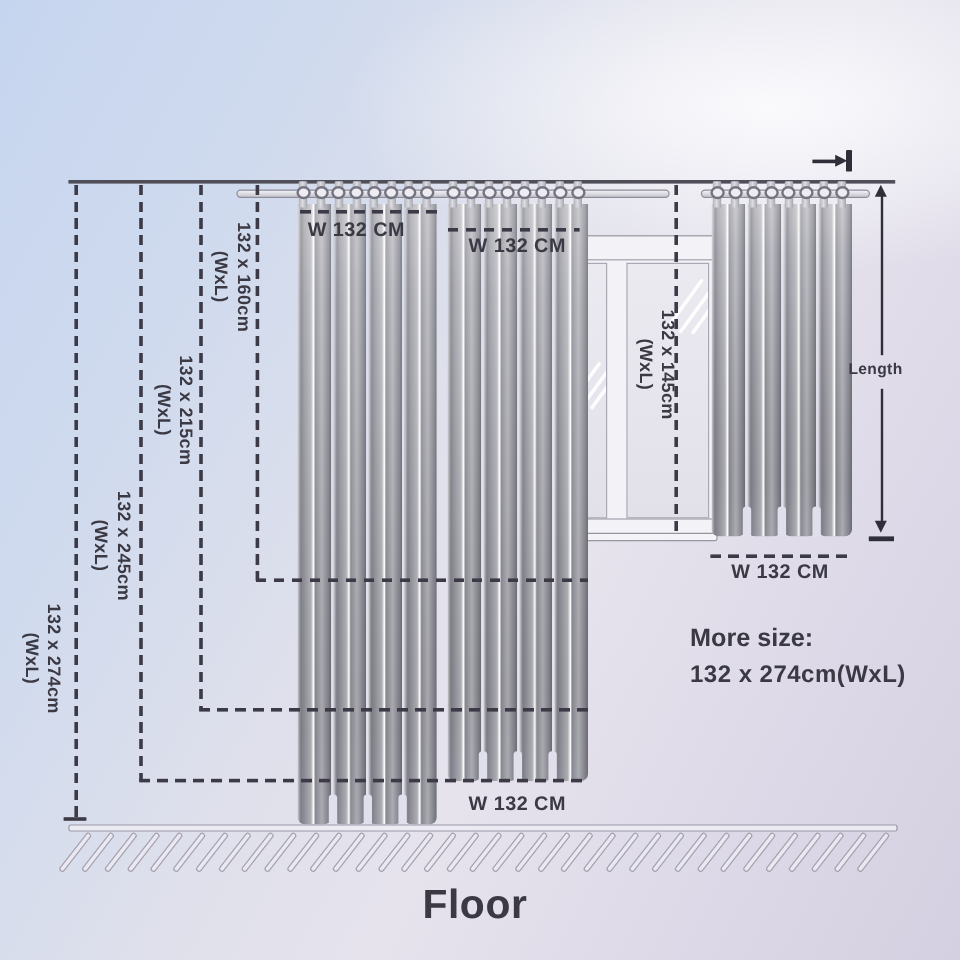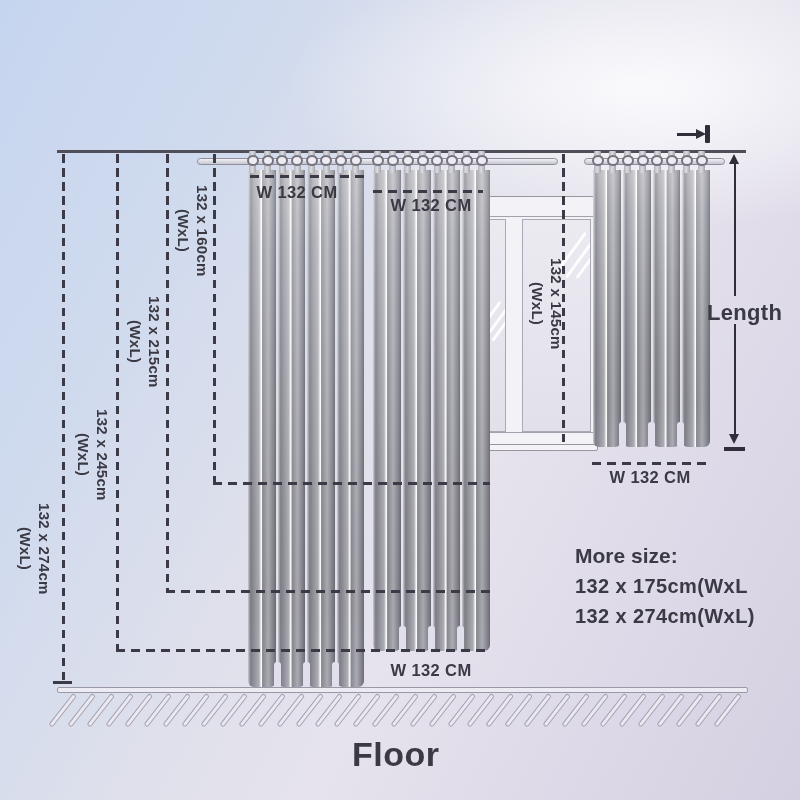--- a/index.html
+++ b/index.html
@@ -50,21 +50,21 @@
        border:2.5px solid #75737f;background:#edecf2}
   .slit{position:absolute;bottom:-1px;width:7px;height:26px;border-radius:3px;background:#e2dfec}
   .hatch{position:absolute;width:40px;height:5px;border:1px solid #a4a1b0;border-radius:3px;
        background:#eae8f0;transform-origin:100% 50%;transform:rotate(-52deg)}
   .glass{position:absolute;top:22px;height:213px;overflow:hidden;
        border:1px solid #aaa8b4;background:linear-gradient(180deg,#ebeaf1,#e2e1ea)}
   .shine{position:absolute;width:3px;border-radius:2px;background:rgba(255,255,255,.9);transform:rotate(36deg)}
   .arrow-up{width:0;height:0;border-left:5.5px solid transparent;border-right:5.5px solid transparent;border-bottom:10px solid var(--ink)}
   .arrow-down{width:0;height:0;border-left:5.5px solid transparent;border-right:5.5px solid transparent;border-top:10px solid var(--ink)}
   .arrow-right{width:0;height:0;border-top:5.5px solid transparent;border-bottom:5.5px solid transparent;border-left:10px solid var(--ink)}
-  .length-label{font-size:22px;font-weight:700;color:var(--txt);letter-spacing:.3px}
+  .length-label{font-size:13px;font-weight:700;color:var(--txt);letter-spacing:.3px}
   .more-title{font-size:21px;font-weight:700;color:var(--txt)}
   .more-line{font-size:20px;font-weight:600;color:var(--txt);letter-spacing:.4px;margin-top:7px}
   .floor-label{font-size:34px;font-weight:700;color:var(--txt);letter-spacing:.5px}
 </style>
 </head>
 <body>
 
 <div class="abs" style="left:481px;top:196px;width:114px;height:250px;background:#f3f2f6;border:1.5px solid var(--frame)">
   <div class="abs" style="left:0;top:0;width:100%;height:20px;border-bottom:1.5px solid #a3a1ad"></div>
   <div class="glass" style="left:2px;width:22px">
@@ -255,17 +255,16 @@
     <div class="hatch" style="left: 586px; top: 0px;"></div>
     <div class="hatch" style="left: 605px; top: 0px;"></div>
     <div class="hatch" style="left: 624px; top: 0px;"></div>
     <div class="hatch" style="left: 643px; top: 0px;"></div>
     <div class="hatch" style="left: 662px; top: 0px;"></div>
     <div class="hatch" style="left: 681px; top: 0px;"></div>
     <div class="hatch" style="left: 700px; top: 0px;"></div>
   </div>
 <div class="abs floor-label" style="left:352px;top:735px">Floor</div>
 
-<div class="abs" style="left:575px;top:544px;width:220px">
+<div class="abs" style="left:575px;top:520px;width:220px">
   <div class="more-title">More size:</div>
-  <div class="more-line">132 x 175cm(WxL</div>
   <div class="more-line">132 x 274cm(WxL)</div>
 </div>
 
 </body></html>

